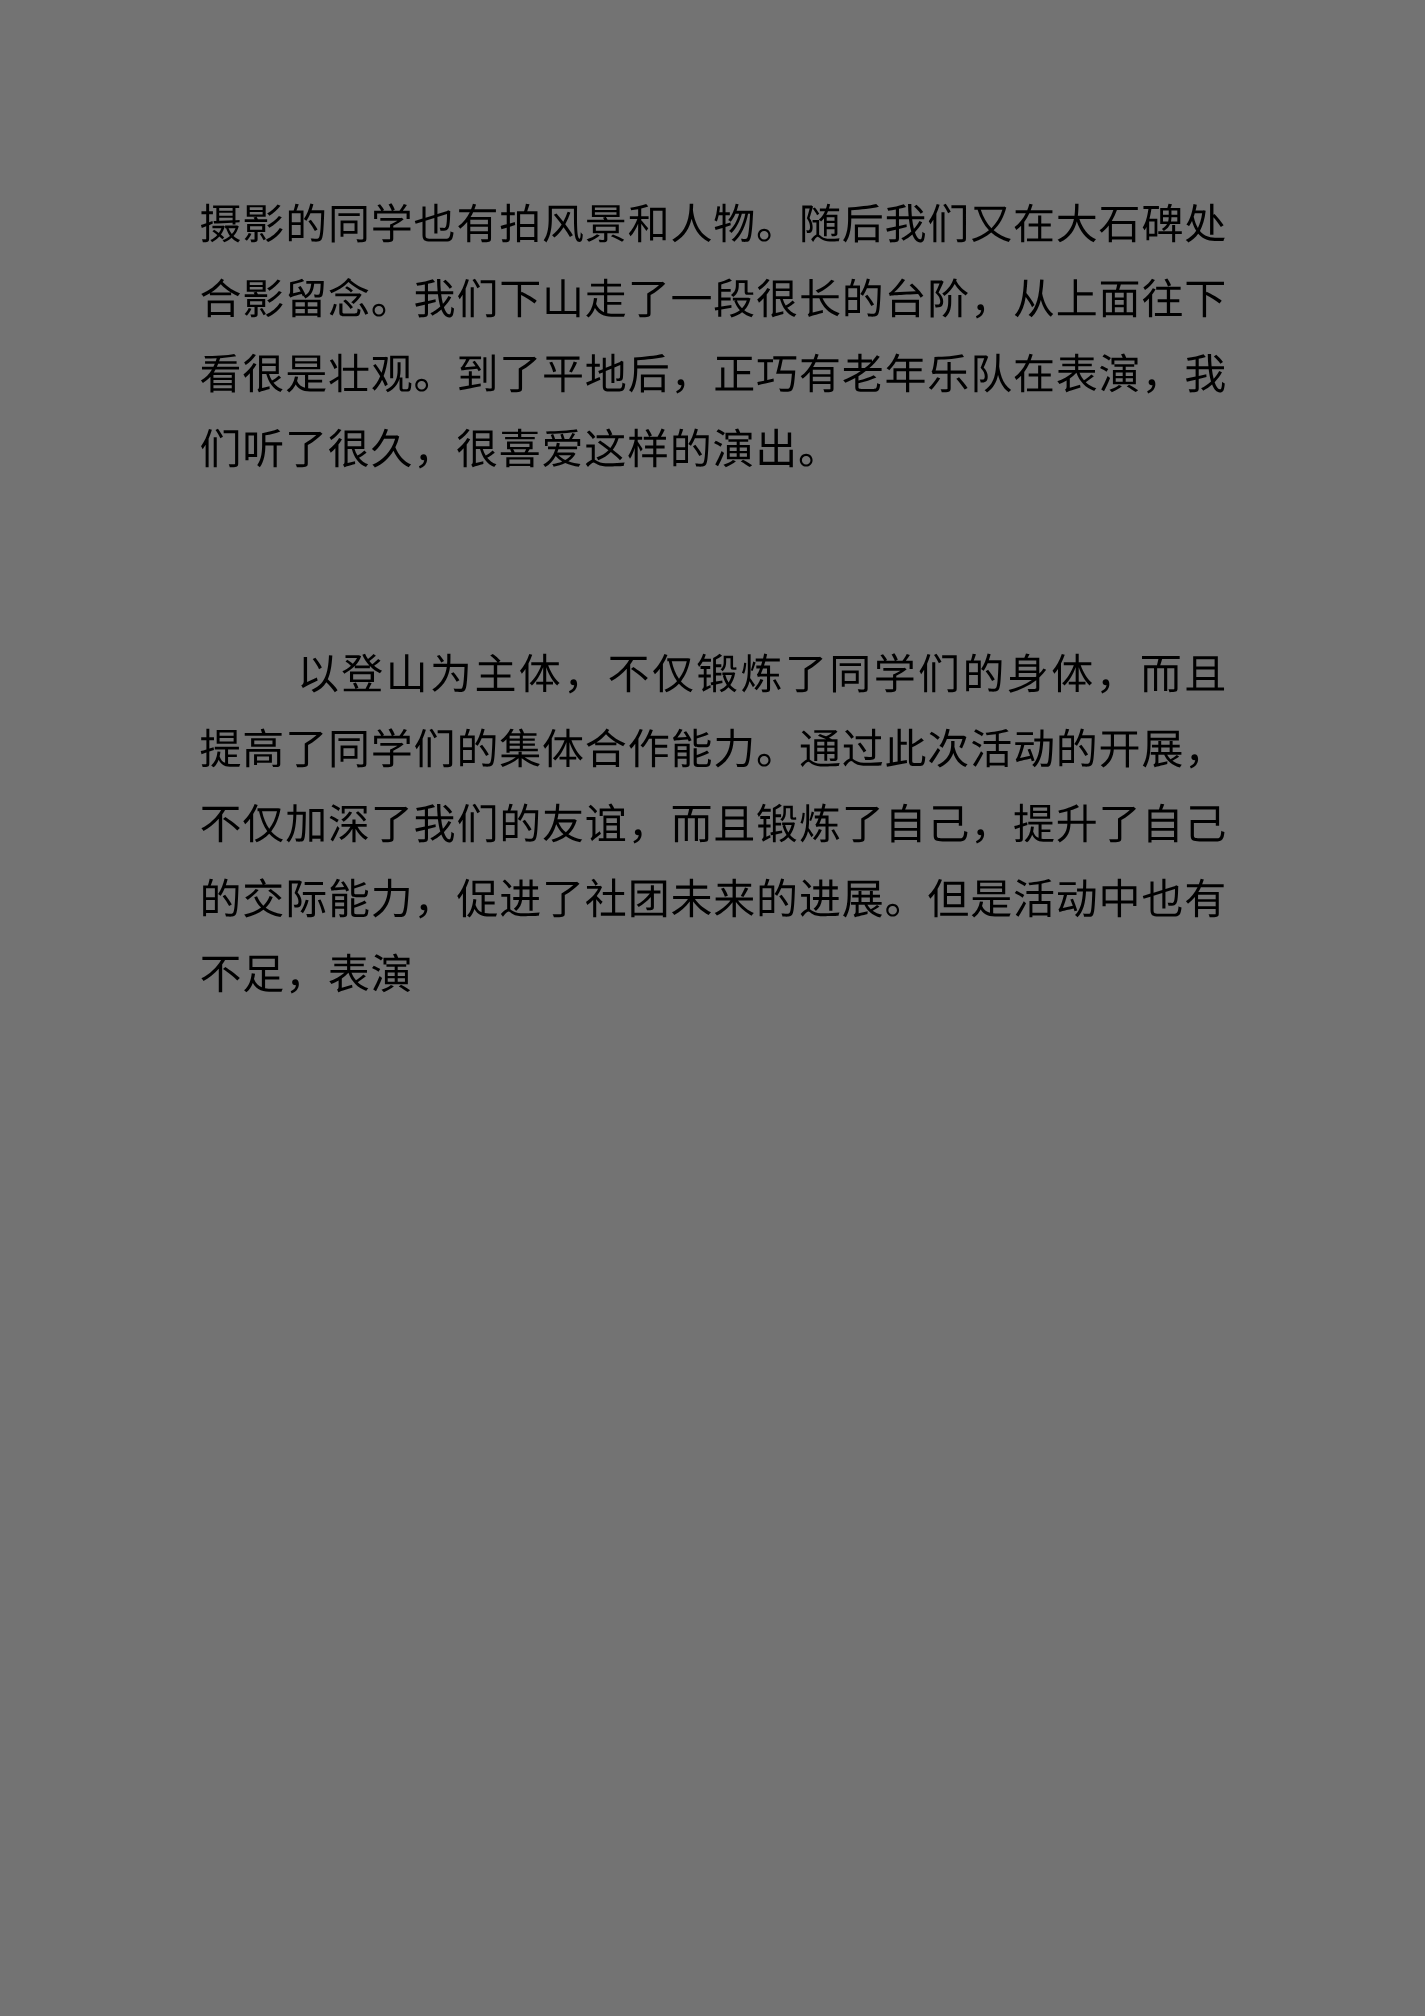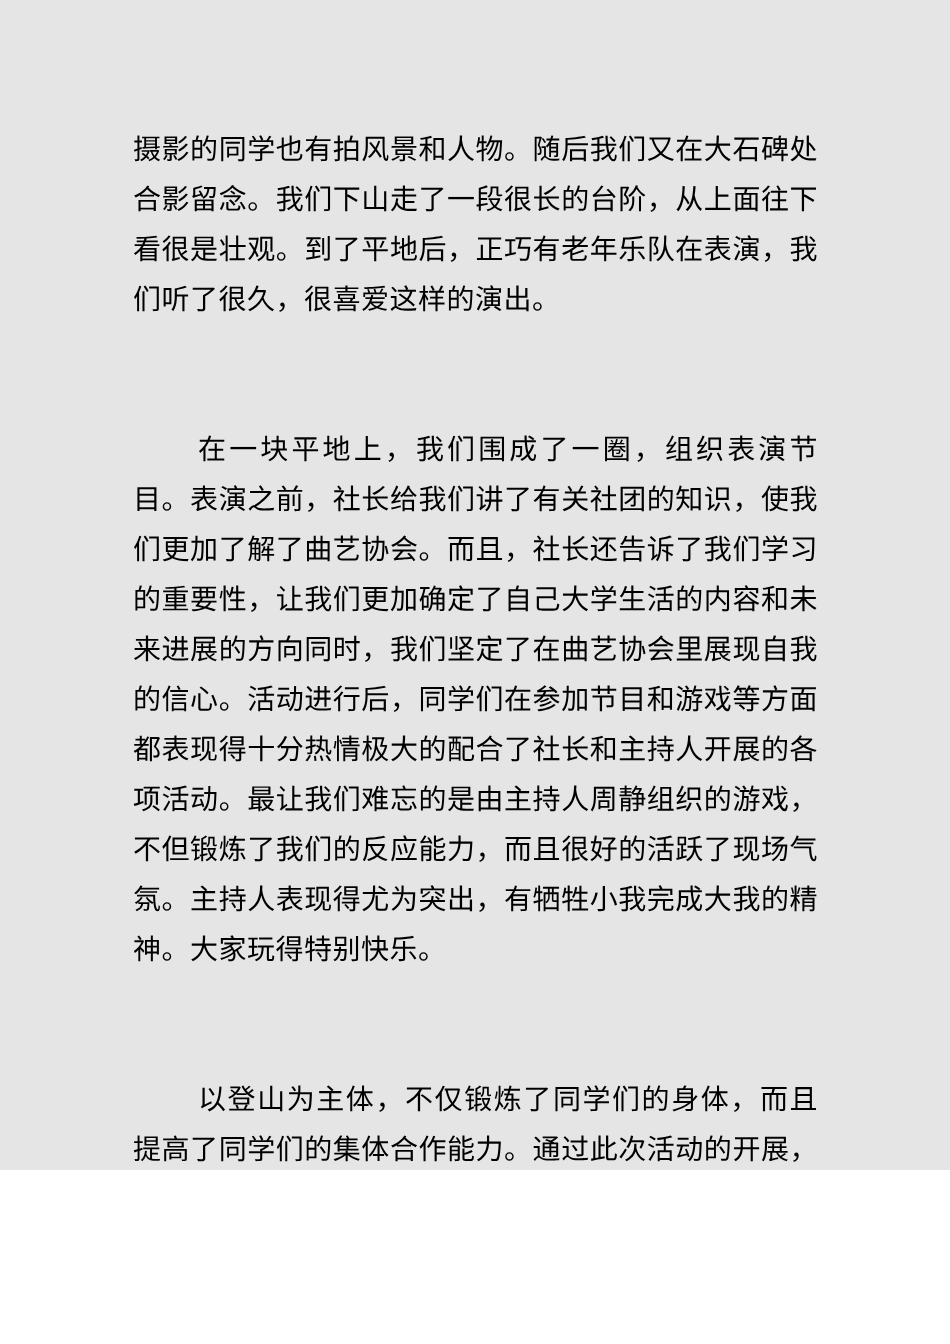--- a/index.html
+++ b/index.html
@@ -3,22 +3,22 @@
 <meta charset="utf-8">
 <style>
   html, body {
     margin: 0;
     padding: 0;
     background: #ffffff;
   }
   .page {
     position: relative;
     width: 950px;
-    height: 1170px;
-    background: #e5e5e5;
+    height: 1344px;
+    background: #737373;
     overflow: hidden;
     font-family: "DejaVu Serif", "Liberation Serif", serif;
   }
   .doc-content {
     position: absolute;
     left: 133px;
     top: 125px;
     width: 685px;
   }
   .doc-content p {
@@ -40,16 +40,15 @@
     margin-bottom: 0;
     margin-top: 43px;
   }
 </style>
 </head>
 <body>
 
 <div class="page">
   <div class="doc-content">
     <p class="no-indent">摄影的同学也有拍风景和人物。随后我们又在大石碑处合影留念。我们下山走了一段很长的台阶，从上面往下看很是壮观。到了平地后，正巧有老年乐队在表演，我们听了很久，很喜爱这样的演出。</p>
-    <p class="indent">在一块平地上，我们围成了一圈，组织表演节目。表演之前，社长给我们讲了有关社团的知识，使我们更加了解了曲艺协会。而且，社长还告诉了我们学习的重要性，让我们更加确定了自己大学生活的内容和未来进展的方向同时，我们坚定了在曲艺协会里展现自我的信心。活动进行后，同学们在参加节目和游戏等方面都表现得十分热情极大的配合了社长和主持人开展的各项活动。最让我们难忘的是由主持人周静组织的游戏，不但锻炼了我们的反应能力，而且很好的活跃了现场气氛。主持人表现得尤为突出，有牺牲小我完成大我的精神。大家玩得特别快乐。</p>
     <p class="indent">以登山为主体，不仅锻炼了同学们的身体，而且提高了同学们的集体合作能力。通过此次活动的开展，不仅加深了我们的友谊，而且锻炼了自己，提升了自己的交际能力，促进了社团未来的进展。但是活动中也有不足，表演</p>
   </div>
 </div>
 
 </body></html>

